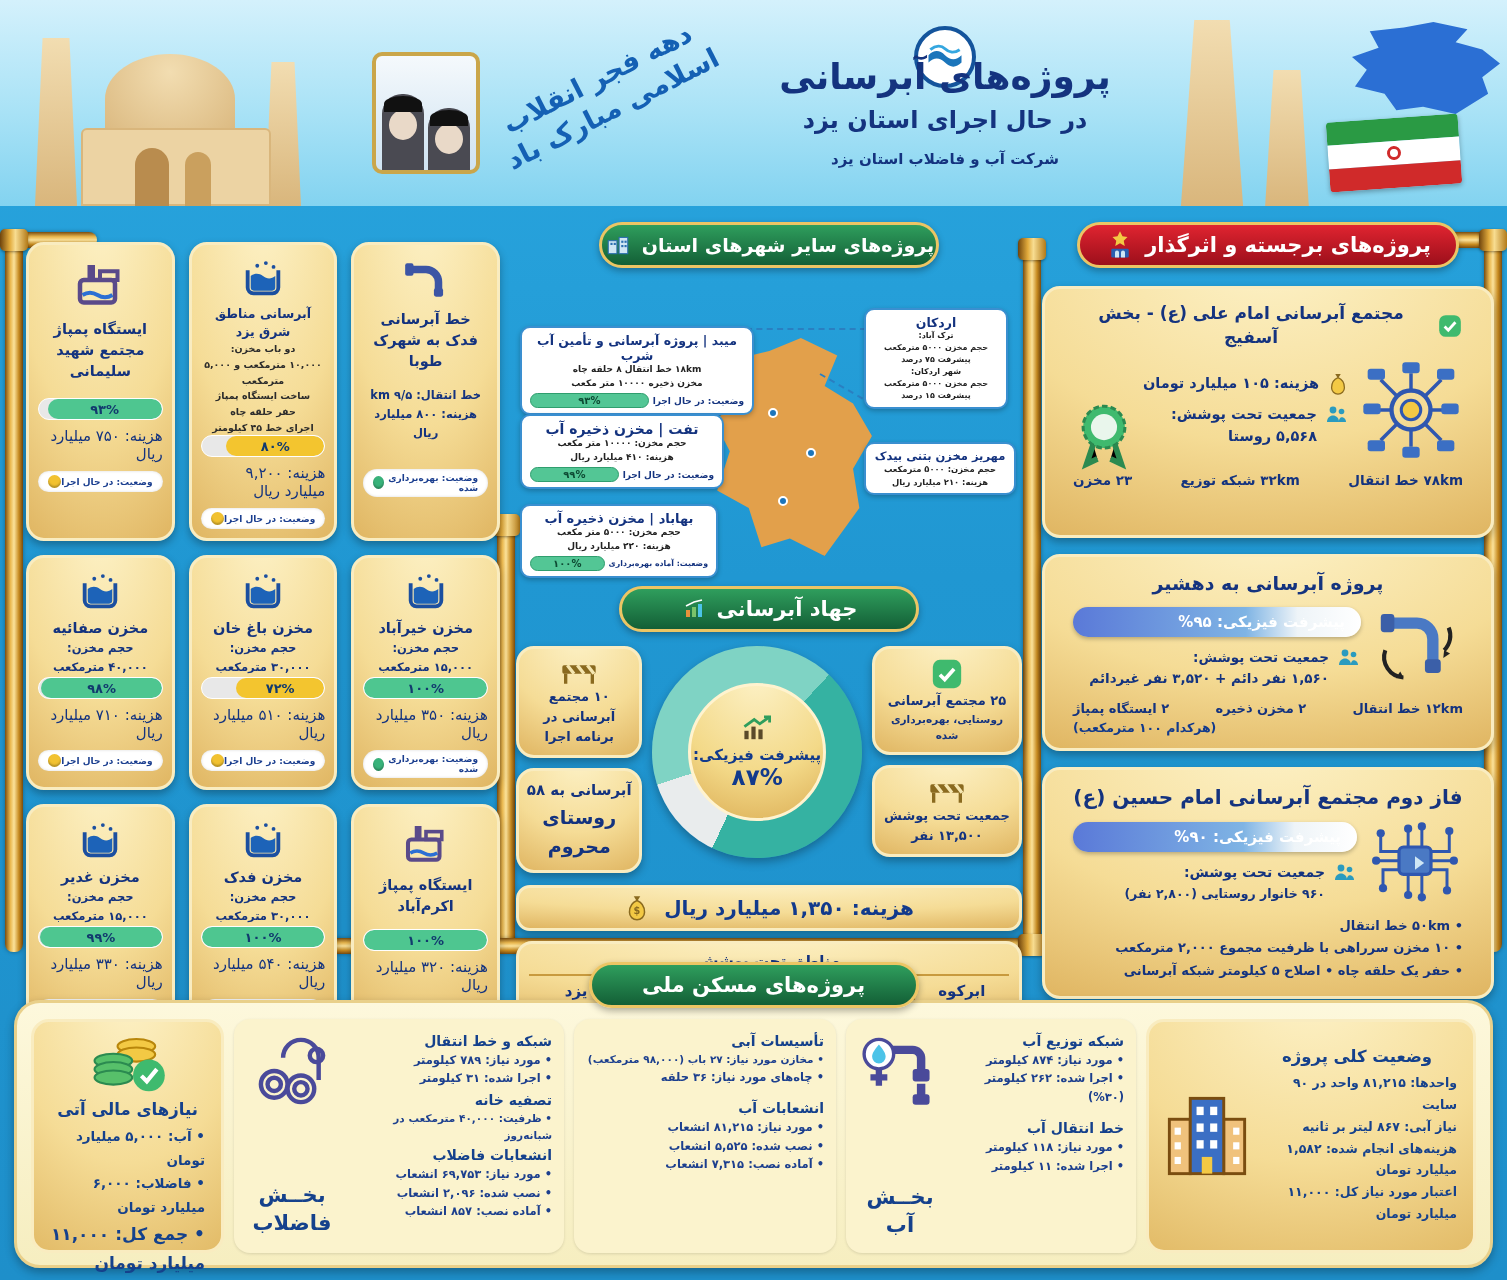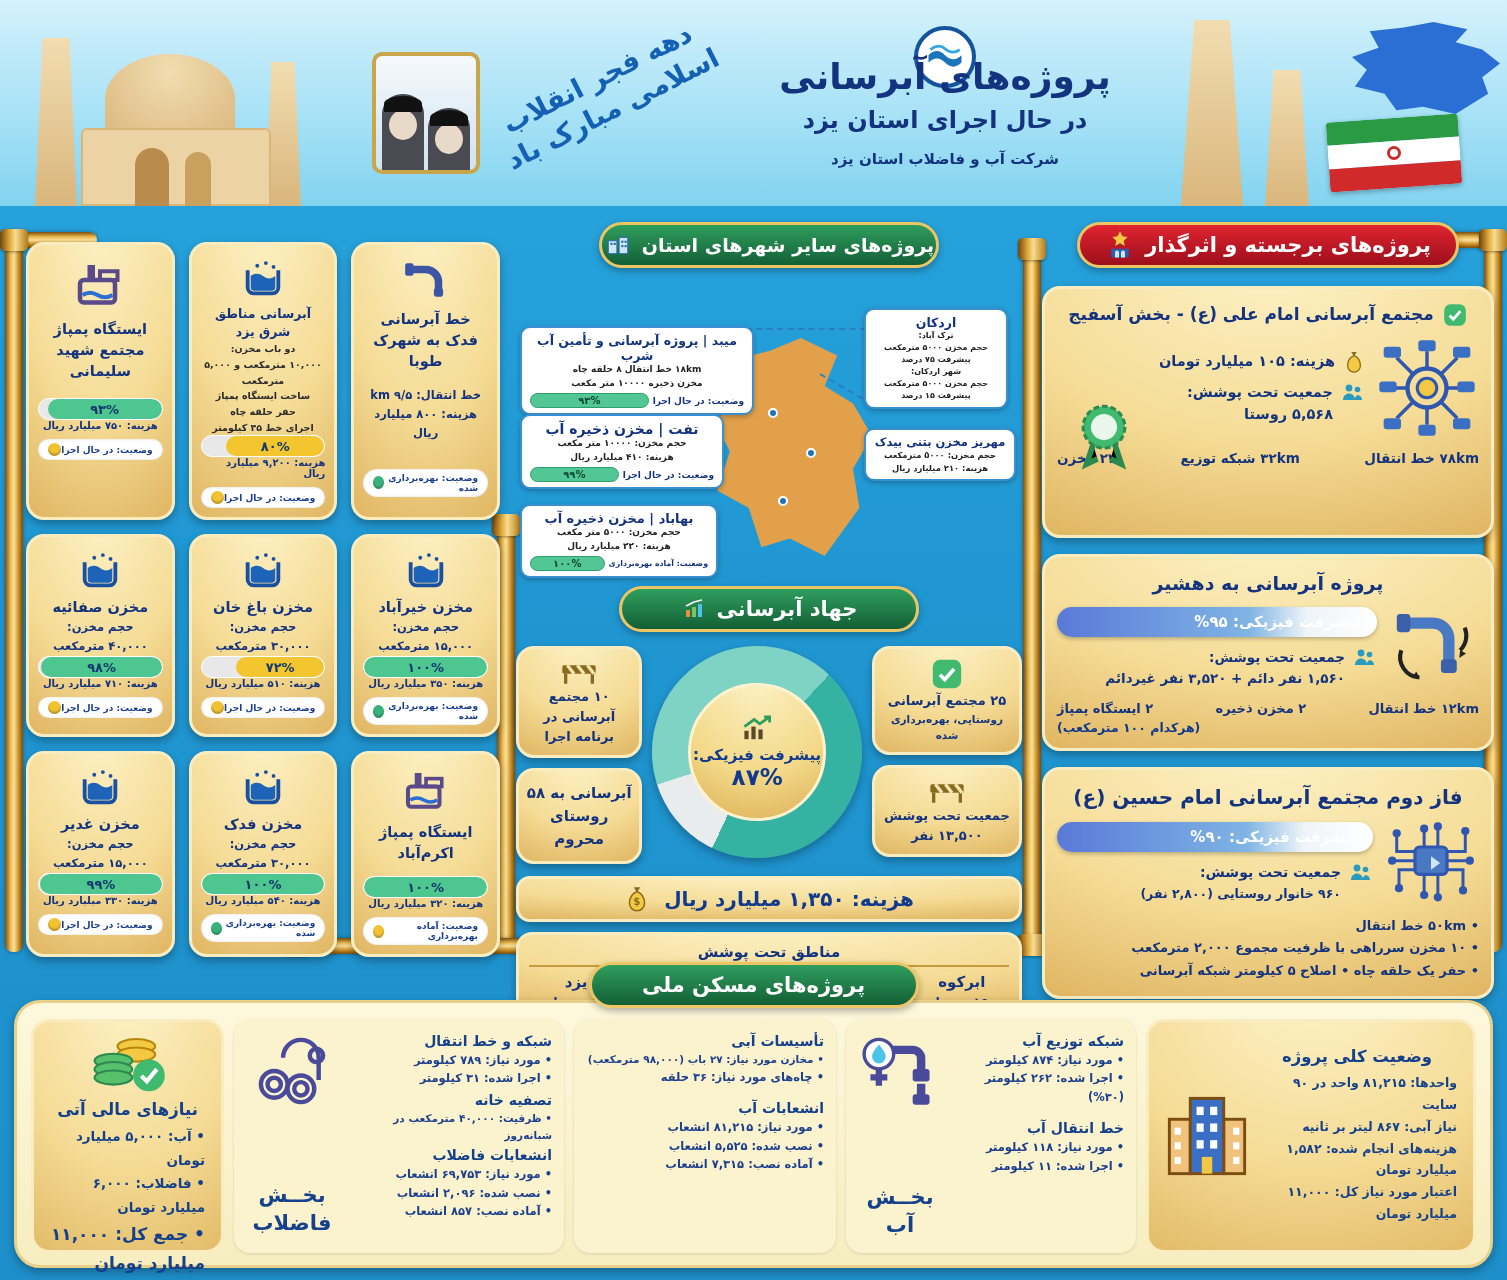--- a/index.html
+++ b/index.html
@@ -39,37 +39,37 @@
 .cstat{display:flex;align-items:center;justify-content:space-between;margin-top:3px;gap:4px}
 .cstat .lbl{font-size:9px;font-weight:bold;color:#14337f;white-space:nowrap}
 .chip{background:#53c695;color:#0d4a33;border-radius:9px;font-size:10px;font-weight:bold;padding:1px 0;flex:1;text-align:center;border:1px solid #2f9e6e}
 
 .ucard{padding:10px 9px 9px;display:flex;flex-direction:column;align-items:center}
 .ucard h3{font-size:14.5px;color:#14337f;text-align:center;line-height:1.45;margin-top:4px}
 .ucard .det{font-size:9.5px;font-weight:bold;color:#2b2b2b;text-align:center;line-height:1.65}
 .ucard .det.big{font-size:11.5px;color:#14337f}
 .bar{width:100%;height:22px;border-radius:11px;background:#e8e8e8;overflow:hidden;margin-top:0;border:1px solid #fff}
 .bar-fill{height:100%;border-radius:11px;display:flex;align-items:center;justify-content:center;font-weight:bold;color:#123a6e;font-size:13px}
-.cost{font-size:10px;font-weight:bold;color:#14337f;}
+.cost{font-size:15px;font-weight:normal;color:#14337f;margin-top:7px}
 .status{width:100%;background:#fff;border-radius:14px;padding:4px 10px;display:flex;align-items:center;justify-content:space-between;font-size:9px;font-weight:bold;color:#1a3e8f;margin-top:8px;box-shadow:inset 0 0 3px rgba(0,0,0,.15)}
 .dot{width:13px;height:13px;border-radius:50%;box-shadow:inset 0 -2px 2px rgba(0,0,0,.25)}
 
 .jcard{padding:8px 6px;display:flex;flex-direction:column;align-items:center;justify-content:center;text-align:center}
 .jcard .t{font-size:13px;font-weight:bold;color:#14337f;line-height:1.55}
 .donut{width:212px;height:212px;border-radius:50%;display:flex;align-items:center;justify-content:center;box-shadow:0 4px 10px rgba(0,0,0,.3)}
 .donut-hole{width:138px;height:138px;border-radius:50%;background:radial-gradient(120% 140% at 50% -10%,#fdf2c8,#f0d астр 0);background:radial-gradient(120% 140% at 50% -10%,#fdf2c8 0%,#f3d988 55%,#d4a045 100%);display:flex;flex-direction:column;align-items:center;justify-content:center;border:3px solid #fff3cf}
 .costbar{height:46px;border-radius:14px;display:flex;align-items:center;justify-content:center;gap:14px;margin-top:12px}
 .covtitle{font-size:15px;font-weight:bold;color:#14337f;text-align:center;border-bottom:2px solid #c89a3e;padding-bottom:4px;margin-bottom:4px}
 .covrow{display:flex}
 .covrow .cv{flex:1;text-align:center;border-left:2px solid #c89a3e;padding:2px 0}
 .covrow .cv:last-child{border-left:none}
 .covrow .nm{font-size:15px;font-weight:bold;color:#14337f}
 .covrow .vl{font-size:11.5px;font-weight:bold;color:#14337f;margin-top:4px}
 
-.pcard{padding:13px 12px;position:relative}
+.pcard{padding:13px 28px;position:relative}
 .pcard h3{font-size:17px;color:#14337f;text-align:center;line-height:1.4}
 .pcard .row{display:flex;align-items:center;gap:10px;margin-top:8px}
 .prog{height:30px;border-radius:16px;background:linear-gradient(90deg,#5a79d8,#7fb4e4 60%,#eef4f8 78%,#fff);display:flex;align-items:center;padding:0 16px;color:#fff;font-weight:bold;font-size:15px;box-shadow:0 2px 4px rgba(0,0,0,.25);flex:1}
 .pop{font-size:14.5px;font-weight:bold;color:#14337f;line-height:1.5}
 .pstat{display:flex;justify-content:space-between;align-items:flex-end;margin-top:10px;font-size:13.5px;font-weight:bold;color:#14337f}
 .bullets{margin-top:8px;font-size:13px;font-weight:bold;color:#14337f;line-height:1.75}
 .bullets div:before{content:"• ";color:#14337f}
 
 .cream{background:linear-gradient(180deg,#fdf8dc,#f6eec0);border:3px solid #e9d08a;border-radius:26px;box-shadow:0 4px 10px rgba(0,0,0,.3)}
 .bcol{background:#fbf3cd;border-radius:16px;padding:10px 12px;box-shadow:0 1px 3px rgba(0,0,0,.12)}
@@ -405,21 +405,21 @@
     <div class="wcard" style="left:348px;top:40px;width:144px">
       <h4>اردکان</h4>
       <div class="ln" style="font-size:8px">ترک آباد:</div>
       <div class="ln" style="font-size:8px">حجم مخزن ۵۰۰۰ مترمکعب</div>
       <div class="ln" style="font-size:8px">پیشرفت ۷۵ درصد</div>
       <div class="ln" style="font-size:8px">شهر اردکان:</div>
       <div class="ln" style="font-size:8px">حجم مخزن ۵۰۰۰ مترمکعب</div>
       <div class="ln" style="font-size:8px">پیشرفت ۱۵ درصد</div>
     </div>
 
-    <div class="wcard" style="left:348px;top:160px;width:152px">
+    <div class="wcard" style="left:348px;top:174px;width:152px">
       <h4 style="font-size:11.5px">مهریز مخزن بتنی بیدک</h4>
       <div class="ln" style="font-size:8.4px">حجم مخزن: ۵۰۰۰ مترمکعب</div>
       <div class="ln" style="font-size:8.4px">هزینه: ۲۱۰ میلیارد ریال</div>
     </div>
 
   </div>
 
   <div class="pill green" style="width:300px;margin:6px auto 0">
     <span>جهاد آبرسانی</span>
     <span class="icon">
@@ -479,21 +479,21 @@
             <svg width="40" height="30" viewBox="0 0 24 16">
               <rect x="2" y="4" width="20" height="5" rx="1" fill="#8a6a1f"></rect>
               <path d="M4 9 v6 M20 9 v6" stroke="#8a6a1f" stroke-width="2"></path>
               <path d="M5 4 l4 5 M11 4 l4 5 M17 4 l4 5" stroke="#f5e6b0" stroke-width="2"></path>
             </svg>
           </span>
         <div class="t">۱۰ مجتمع آبرسانی در برنامه اجرا</div>
       </div>
       <div class="gold jcard" style="min-height:96px">
         <div class="t" style="font-size:15px">آبرسانی به ۵۸</div>
-        <div class="t" style="font-size:15px">روستای محروم</div>
+        <div class="t" style="font-size:19px">روستای محروم</div>
       </div>
     </div>
   </div>
 
   <div class="gold costbar">
     <span class="navy" style="font-weight:bold;font-size:20px">هزینه: ۱,۳۵۰ میلیارد ریال</span>
     <span class="icon">
         <svg width="26" height="28" viewBox="0 0 24 26">
           <path d="M9 2 h6 l-2.4 4 h-1.2 Z" fill="#8a6a1f"></path>
           <path d="M12 6 c-5 2-7 6-7 11 a7 7 0 0 0 14 0 c0-5-2-9-7-11Z" fill="#f3c944" stroke="#8a6a1f" stroke-width="1.4"></path>

